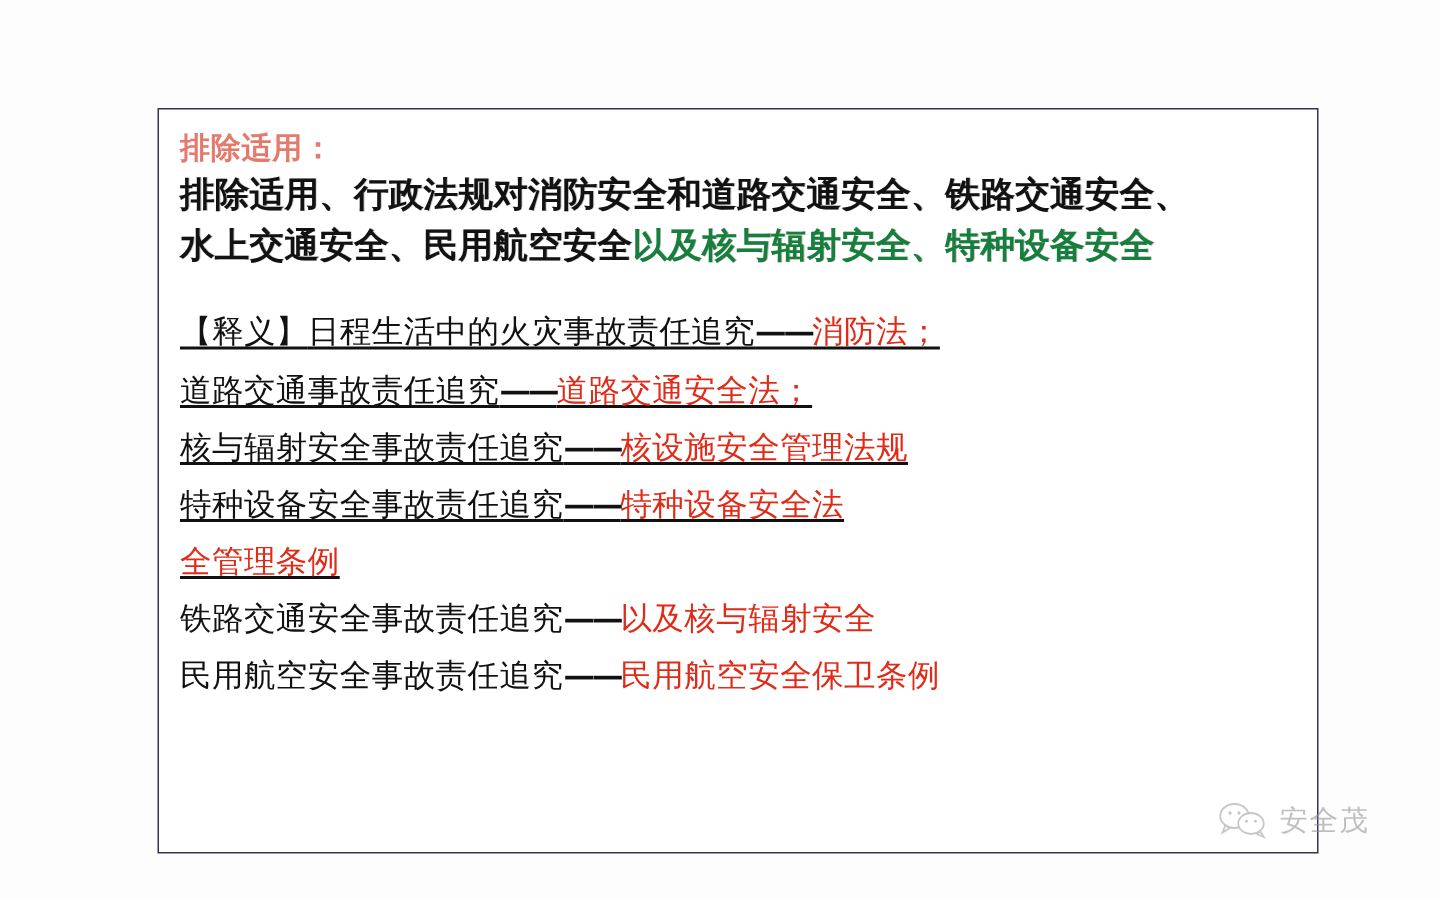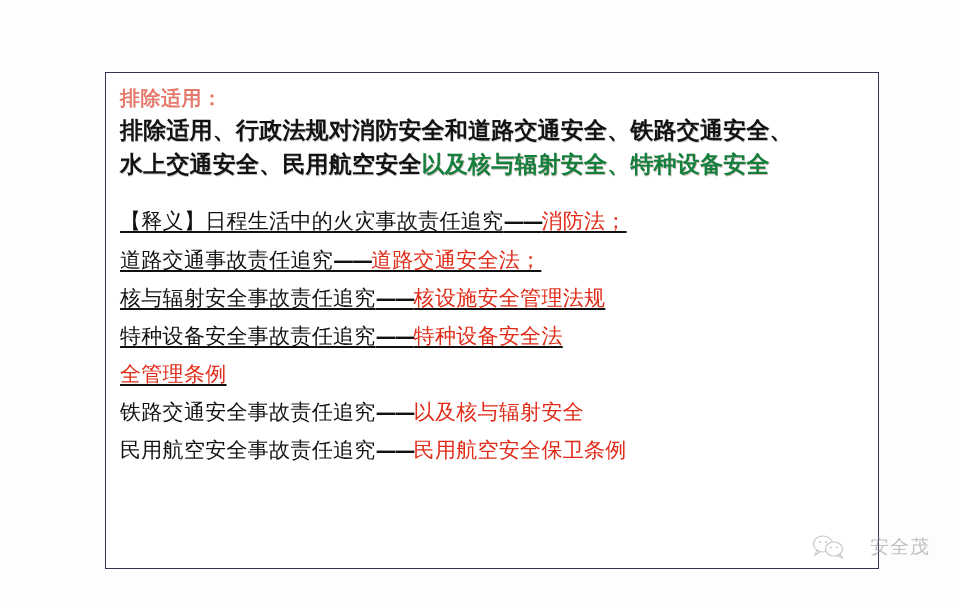--- a/index.html
+++ b/index.html
@@ -105,21 +105,21 @@
   }
   .gloss .red { color: #e02b18; }
 
   
   .watermark {
     position: absolute;
     left: 812px;
     top: 534px;
     display: flex;
     align-items: center;
-    gap: 24px;
+    gap: 7px;
     opacity: 0.55;
     text-align: center;
   }
   .wm-text {
     font-family: "DejaVu Sans", sans-serif;
     font-size: 19px;
     color: #8e8e92;
     letter-spacing: 1px;
   }
   .wm-logo { display: block; }

